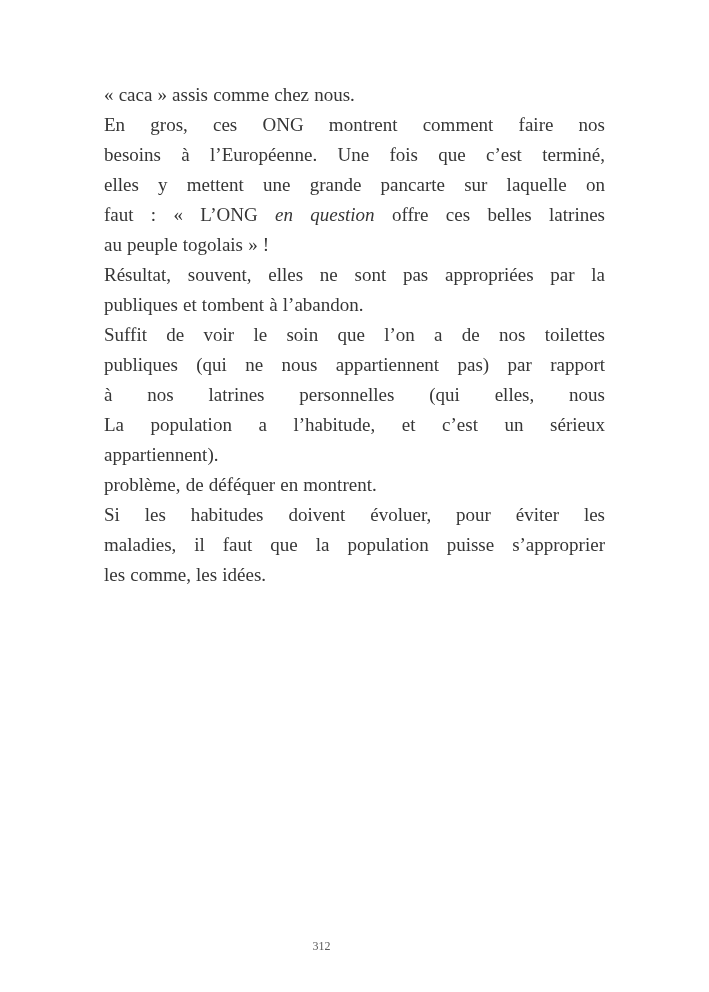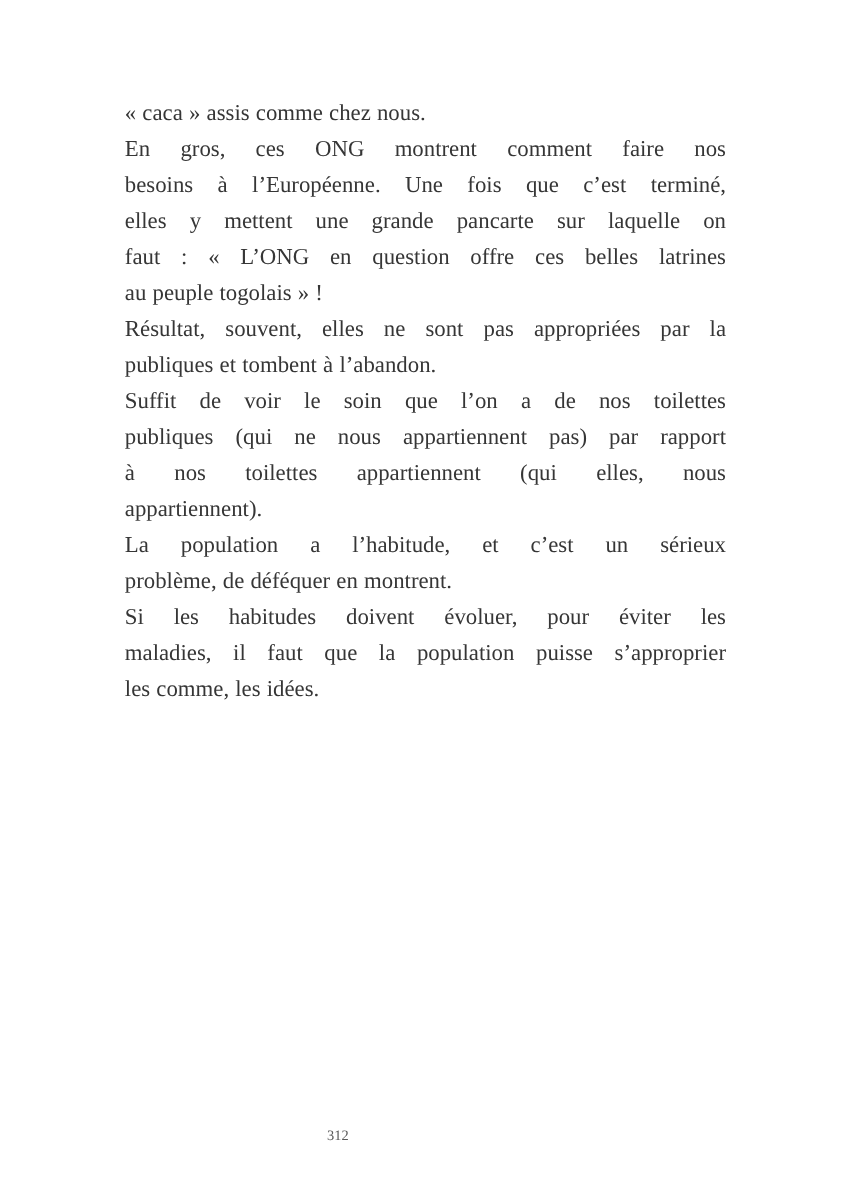--- a/index.html
+++ b/index.html
@@ -31,49 +31,51 @@
   .line {
     text-align: justify;
     text-align-last: justify;
     word-spacing: 0.02em;
   }
   .line.para-end {
     text-align: right;
     text-align-last: left;
   }
   .italic {
+    font-style: italic;
   }
   .page-number {
     position: absolute;
     top: 938px;
     left: 0;
     width: 563px;
     text-align: center;
     font-size: 12px;
     line-height: 16px;
     color: #595959;
+    padding-left: 40px;
   }
 </style>
 </head>
 <body>
 
 <div class="page">
   <div class="body-text">
       <div class="line para-end"><span>« caca » assis comme chez nous.</span></div>
       <div class="line"><span>En gros, ces ONG montrent comment faire nos</span></div>
       <div class="line"><span>besoins à l’Européenne. Une fois que c’est terminé,</span></div>
       <div class="line"><span>elles y mettent une grande pancarte sur laquelle on</span></div>
       <div class="line"><span>faut : « L’ONG </span><span class="italic">en question</span><span> offre ces belles latrines</span></div>
       <div class="line para-end"><span>au peuple togolais » !</span></div>
       <div class="line"><span>Résultat, souvent, elles ne sont pas appropriées par la</span></div>
       <div class="line para-end"><span>publiques et tombent à l’abandon.</span></div>
       <div class="line"><span>Suffit de voir le soin que l’on a de nos toilettes</span></div>
       <div class="line"><span>publiques (qui ne nous appartiennent pas) par rapport</span></div>
-      <div class="line"><span>à nos toilettes appartiennent (qui elles, nous</span></div>
+      <div class="line"><span>à nos latrines personnelles (qui elles, nous</span></div>
+      <div class="line"><span>La population a l’habitude, et c’est un sérieux</span></div>
       <div class="line para-end"><span>appartiennent).</span></div>
-      <div class="line"><span>La population a l’habitude, et c’est un sérieux</span></div>
       <div class="line para-end"><span>problème, de déféquer en montrent.</span></div>
       <div class="line"><span>Si les habitudes doivent évoluer, pour éviter les</span></div>
       <div class="line"><span>maladies, il faut que la population puisse s’approprier</span></div>
       <div class="line para-end"><span>les comme, les idées.</span></div>
     </div>
   <div class="page-number">312</div>
 </div>
 
 </body></html>

